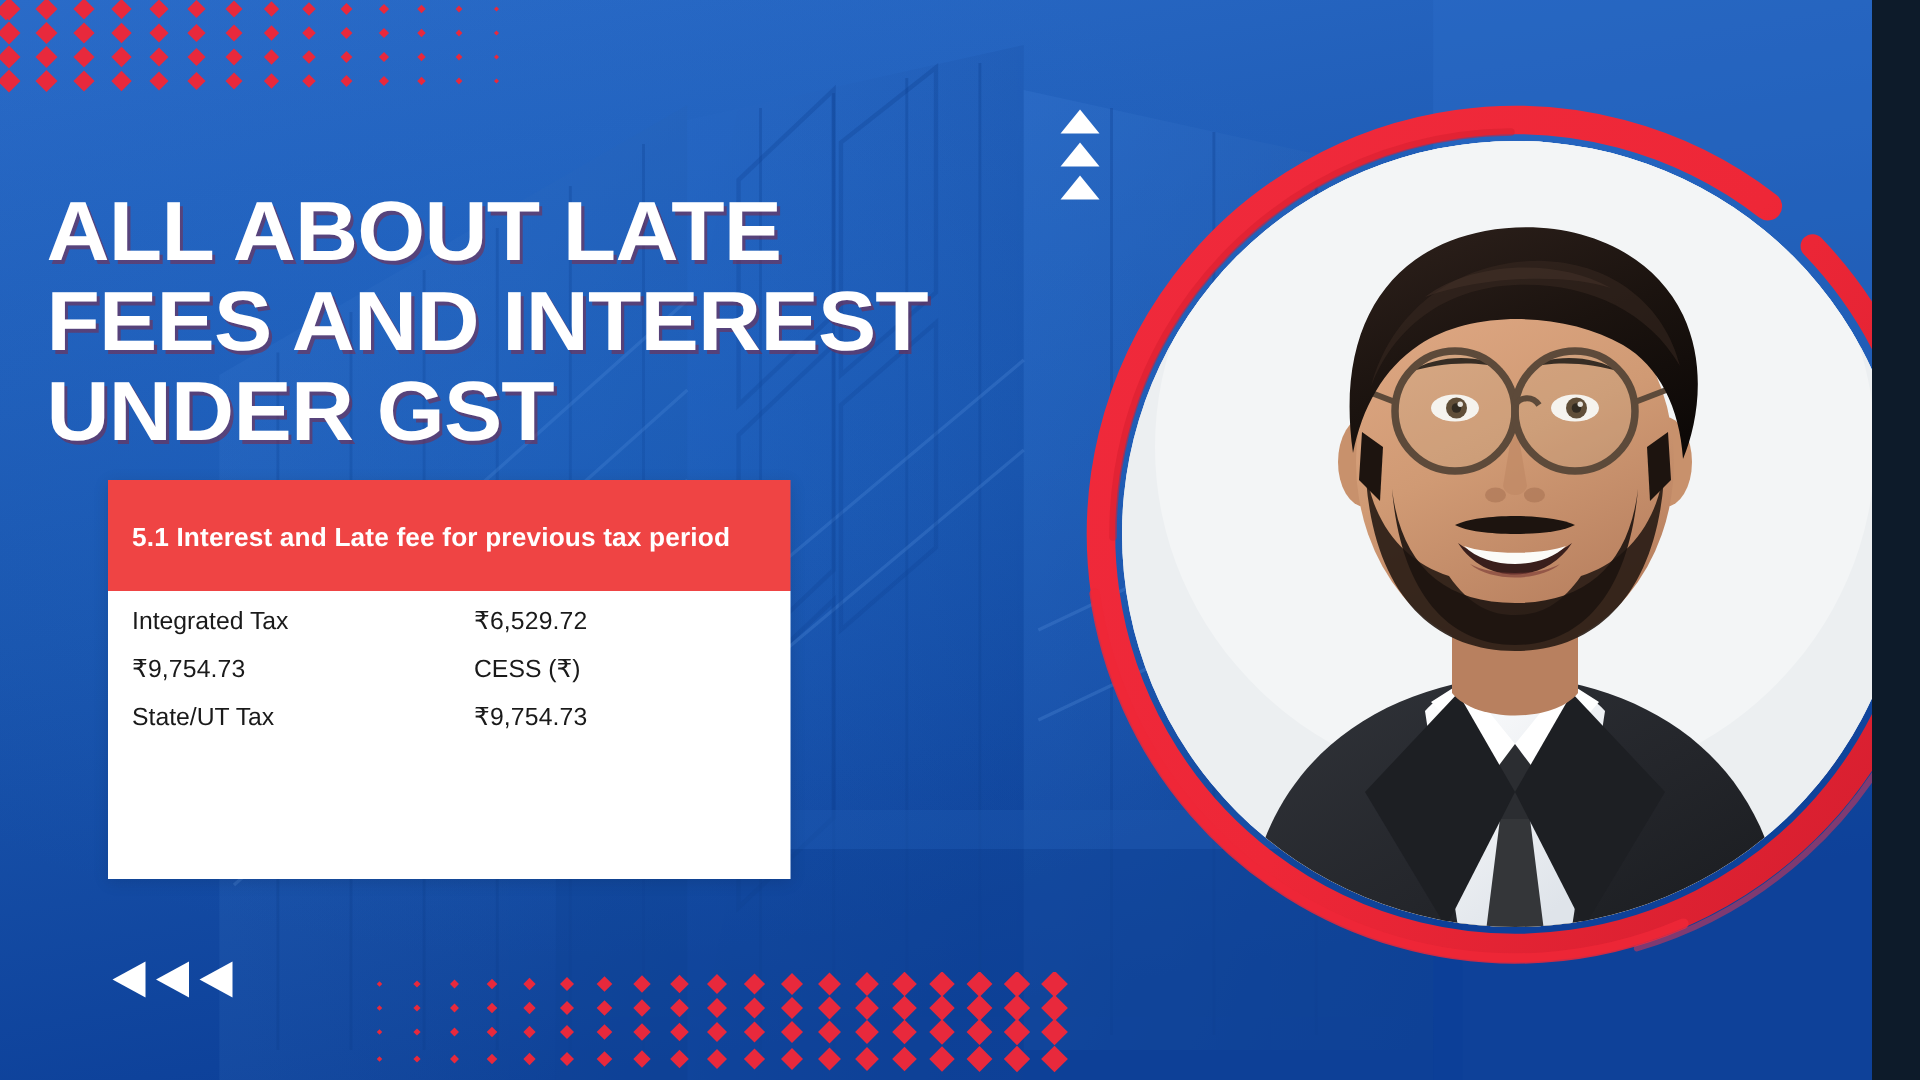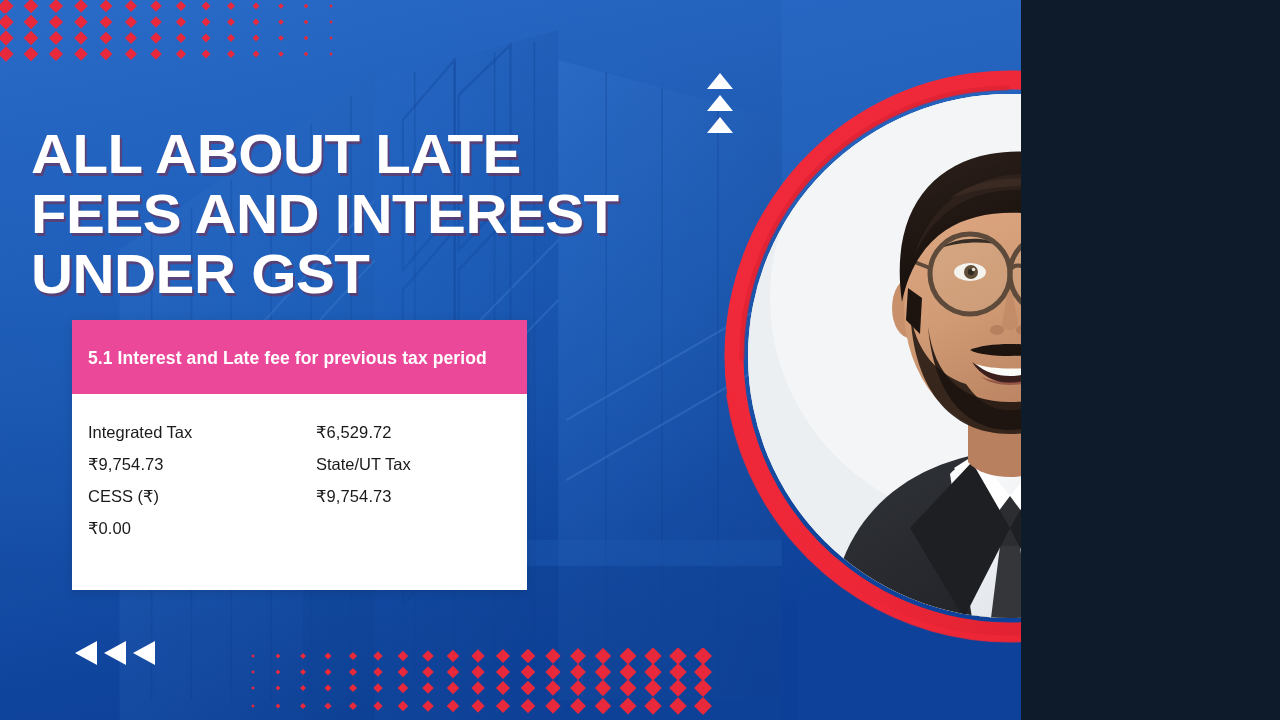--- a/index.html
+++ b/index.html
@@ -2,21 +2,21 @@
 <html><head>
 <meta charset="utf-8">
 <style>
   html, body {
     margin: 0;
     padding: 0;
     background: #0d1b2a;
   }
   #stage {
     position: relative;
-    width: 1021px;
+    width: 1248px;
     height: 720px;
     overflow: hidden;
     background: #1550a8;
     font-family: "Liberation Sans", "DejaVu Sans", sans-serif;
     user-select: none;
   }
 
   
   .bg-photo {
     position: absolute;
@@ -54,35 +54,35 @@
 
   
   .card {
     position: absolute;
     left: 72px;
     top: 320px;
     width: 455px;
     box-shadow: 0 2px 10px rgba(0,0,0,0.12);
   }
   .card-header {
-    background: #ec4899;
+    background: #ef4444;
     padding: 26px 8px 24px 16px;
     min-height: 66px;
     box-sizing: border-box;
   }
   .card-header-title {
     color: #ffffff;
     font-size: 17.5px;
     font-weight: 700;
     line-height: 24px;
     letter-spacing: 0.1px;
   }
   .card-body {
     background: #ffffff;
-    padding: 22px 16px 46px 16px;
+    padding: 4px 16px 46px 16px;
     box-sizing: border-box;
     min-height: 192px;
   }
   .tax-grid {
     display: grid;
     grid-template-columns: 228px 1fr;
     row-gap: 0;
   }
   .tax-cell {
     font-size: 16.5px;
@@ -646,24 +646,23 @@
 
   <div class="card">
     <div class="card-header">
       <div class="card-header-title">5.1 Interest and Late fee for previous tax period</div>
     </div>
     <div class="card-body">
       <div class="tax-grid">
         <div class="tax-cell label">Integrated Tax</div>
         <div class="tax-cell value">₹6,529.72</div>
         <div class="tax-cell value">₹9,754.73</div>
+        <div class="tax-cell label">CESS (₹)</div>
         <div class="tax-cell label">State/UT Tax</div>
-        <div class="tax-cell label">CESS (₹)</div>
         <div class="tax-cell value">₹9,754.73</div>
-        <div class="tax-cell value">₹0.00</div>
       </div>
     </div>
   </div>
 
   <div class="tri-left-group">
     <span class="tri tri-left"></span>
     <span class="tri tri-left"></span>
     <span class="tri tri-left"></span>
   </div>
 

